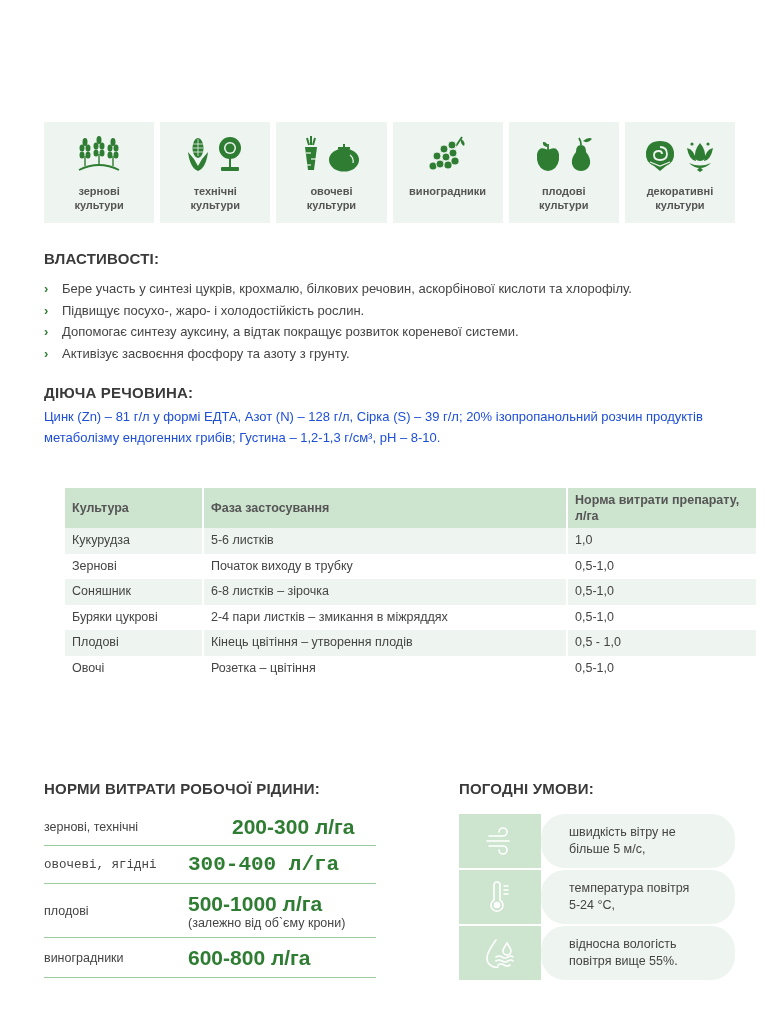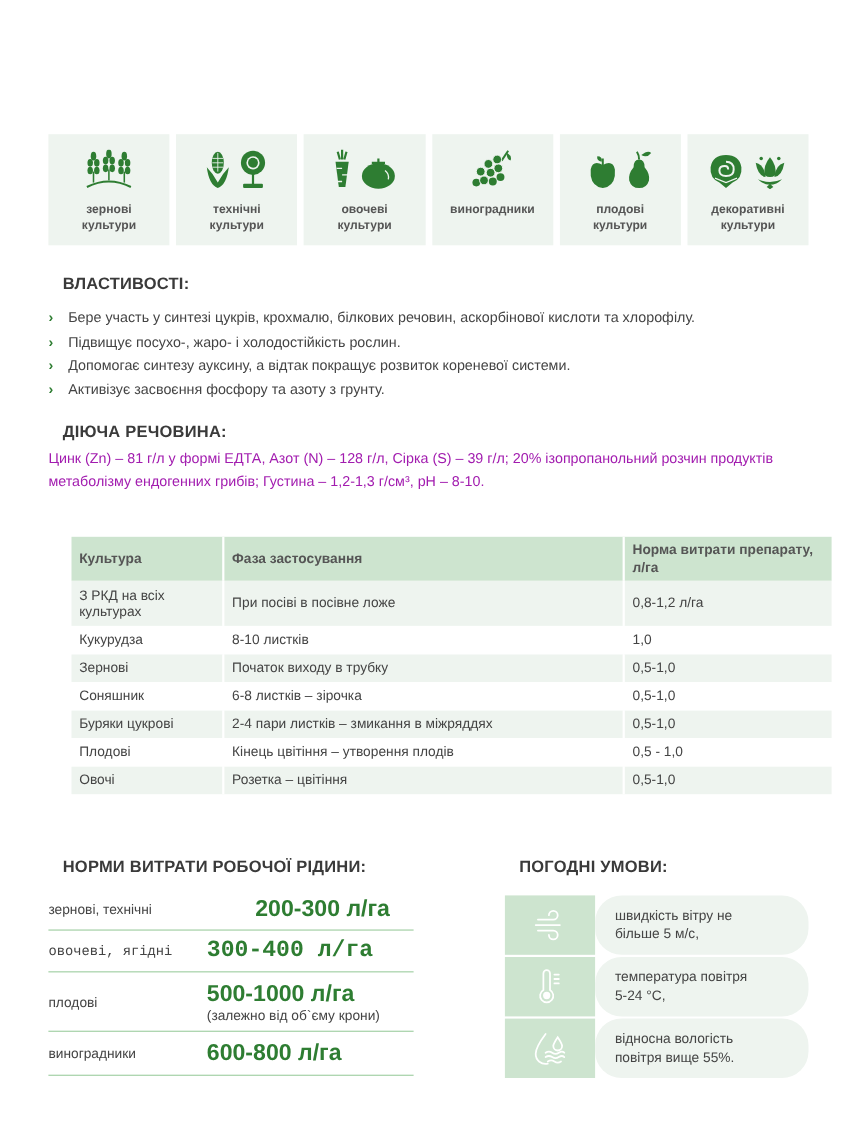--- a/index.html
+++ b/index.html
@@ -12,46 +12,46 @@
   .crop-card {
     flex: 1; background: #eef4ef; display: flex; flex-direction: column; align-items: center;
     justify-content: flex-start; padding-top: 14px; box-sizing: border-box;
   }
   .crop-icons { height: 36px; display: flex; gap: 8px; align-items: flex-end; }
   .crop-icons svg { display: block; }
   .crop-label {
     margin-top: 12px; text-align: center; font-size: 11px; font-weight: bold; color: #555;
     line-height: 14px; white-space: pre-line;
   }
-  .h2 { position: absolute; left: 44px; font-size: 15px; font-weight: bold; color: #3a3a3a; letter-spacing: 0.2px; margin-left: 13px; }
+  .h2 { position: absolute; left: 44px; font-size: 15px; font-weight: bold; color: #3a3a3a; letter-spacing: 0.2px; }
   ul.props { position: absolute; left: 44px; top: 278px; margin: 0; padding: 0; list-style: none; width: 690px; }
   ul.props li { font-size: 13px; line-height: 21.5px; color: #444; display: flex; align-items: center; }
   .chev { color: #2e7d32; font-weight: bold; width: 18px; display: inline-block; font-size: 13px; }
-  .substance { position: absolute; left: 44px; top: 406px; width: 690px; font-size: 13px; line-height: 21px; color: #a21caf; }
+  .substance { position: absolute; left: 44px; top: 406px; width: 690px; font-size: 13px; line-height: 21px; color: #1d4ed8; }
   table.app {
     position: absolute; left: 44px; top: 488px; width: 691px; border-collapse: collapse; font-size: 12.5px; color: #444; margin-left: 21px;
   }
   table.app th {
     background: #cde4cf; text-align: left; font-weight: bold; color: #555; padding: 4px 7px; height: 34px; box-sizing: border-box;
     border-right: 2px solid #ffffff; line-height: 16px; vertical-align: middle;
   }
   table.app td { padding: 0 7px; height: 25.5px; border-right: 2px solid #ffffff; vertical-align: middle; line-height: 15px; }
   table.app tr.r0 td { height: 41px; }
   table.app tbody tr:nth-child(odd) td { background: #eef4ef; }
   table.app tbody tr:nth-child(even) td { background: #ffffff; }
   table.app td:last-child, table.app th:last-child { border-right: none; }
   .rates { position: absolute; left: 44px; top: 808px; width: 332px; }
   .rate-row { display: flex; align-items: center; border-bottom: 1.5px solid #9ccc9e; box-sizing: border-box; }
   .rate-label { width: 144px; font-size: 12.5px; color: #444; }
   .rate-val { font-size: 21px; font-weight: bold; color: #2e7d32; line-height: 24px; }
   .rate-note { font-size: 12.5px; color: #444; line-height: 14px; }
   .weather { position: absolute; left: 459px; top: 814px; width: 276px; }
   .w-row { display: flex; height: 54px; margin-bottom: 2px; }
   .w-icon { width: 82px; background: #cde4cf; display: flex; align-items: center; justify-content: center; }
-  .w-text { flex: 1; background: #eef4ef; font-size: 12.5px; line-height: 17px; color: #444; display: flex; align-items: center; padding-left: 18px; white-space: pre-line; border-radius: 24px; }
+  .w-text { flex: 1; background: #eef4ef; font-size: 12.5px; line-height: 17px; color: #444; display: flex; align-items: center; padding-left: 28px; white-space: pre-line; border-radius: 24px; }
 </style>
 </head>
 <body>
 
 <div class="crops">
   <div class="crop-card">
     <div class="crop-icons">
       <svg width="44" height="36" viewBox="0 0 44 36" fill="#2e7d32">
         <g>
             <ellipse cx="8" cy="6" rx="2.5" ry="4"></ellipse>
@@ -220,28 +220,23 @@
       <col>
     </colgroup>
   <thead>
     <tr>
       <th>Культура</th>
       <th>Фаза застосування</th>
       <th>Норма витрати препарату, л/га</th>
     </tr>
   </thead>
   <tbody>
-    <tr class="r0">
-        <td>З РКД на всіх культурах</td>
-        <td>При посіві в посівне ложе</td>
-        <td>0,8-1,2 л/га</td>
-      </tr>
     <tr>
         <td>Кукурудза</td>
-        <td>8-10 листків</td>
+        <td>5-6 листків</td>
         <td>1,0</td>
       </tr>
     <tr>
         <td>Зернові</td>
         <td>Початок виходу в трубку</td>
         <td>0,5-1,0</td>
       </tr>
     <tr>
         <td>Соняшник</td>
         <td>6-8 листків – зірочка</td>

